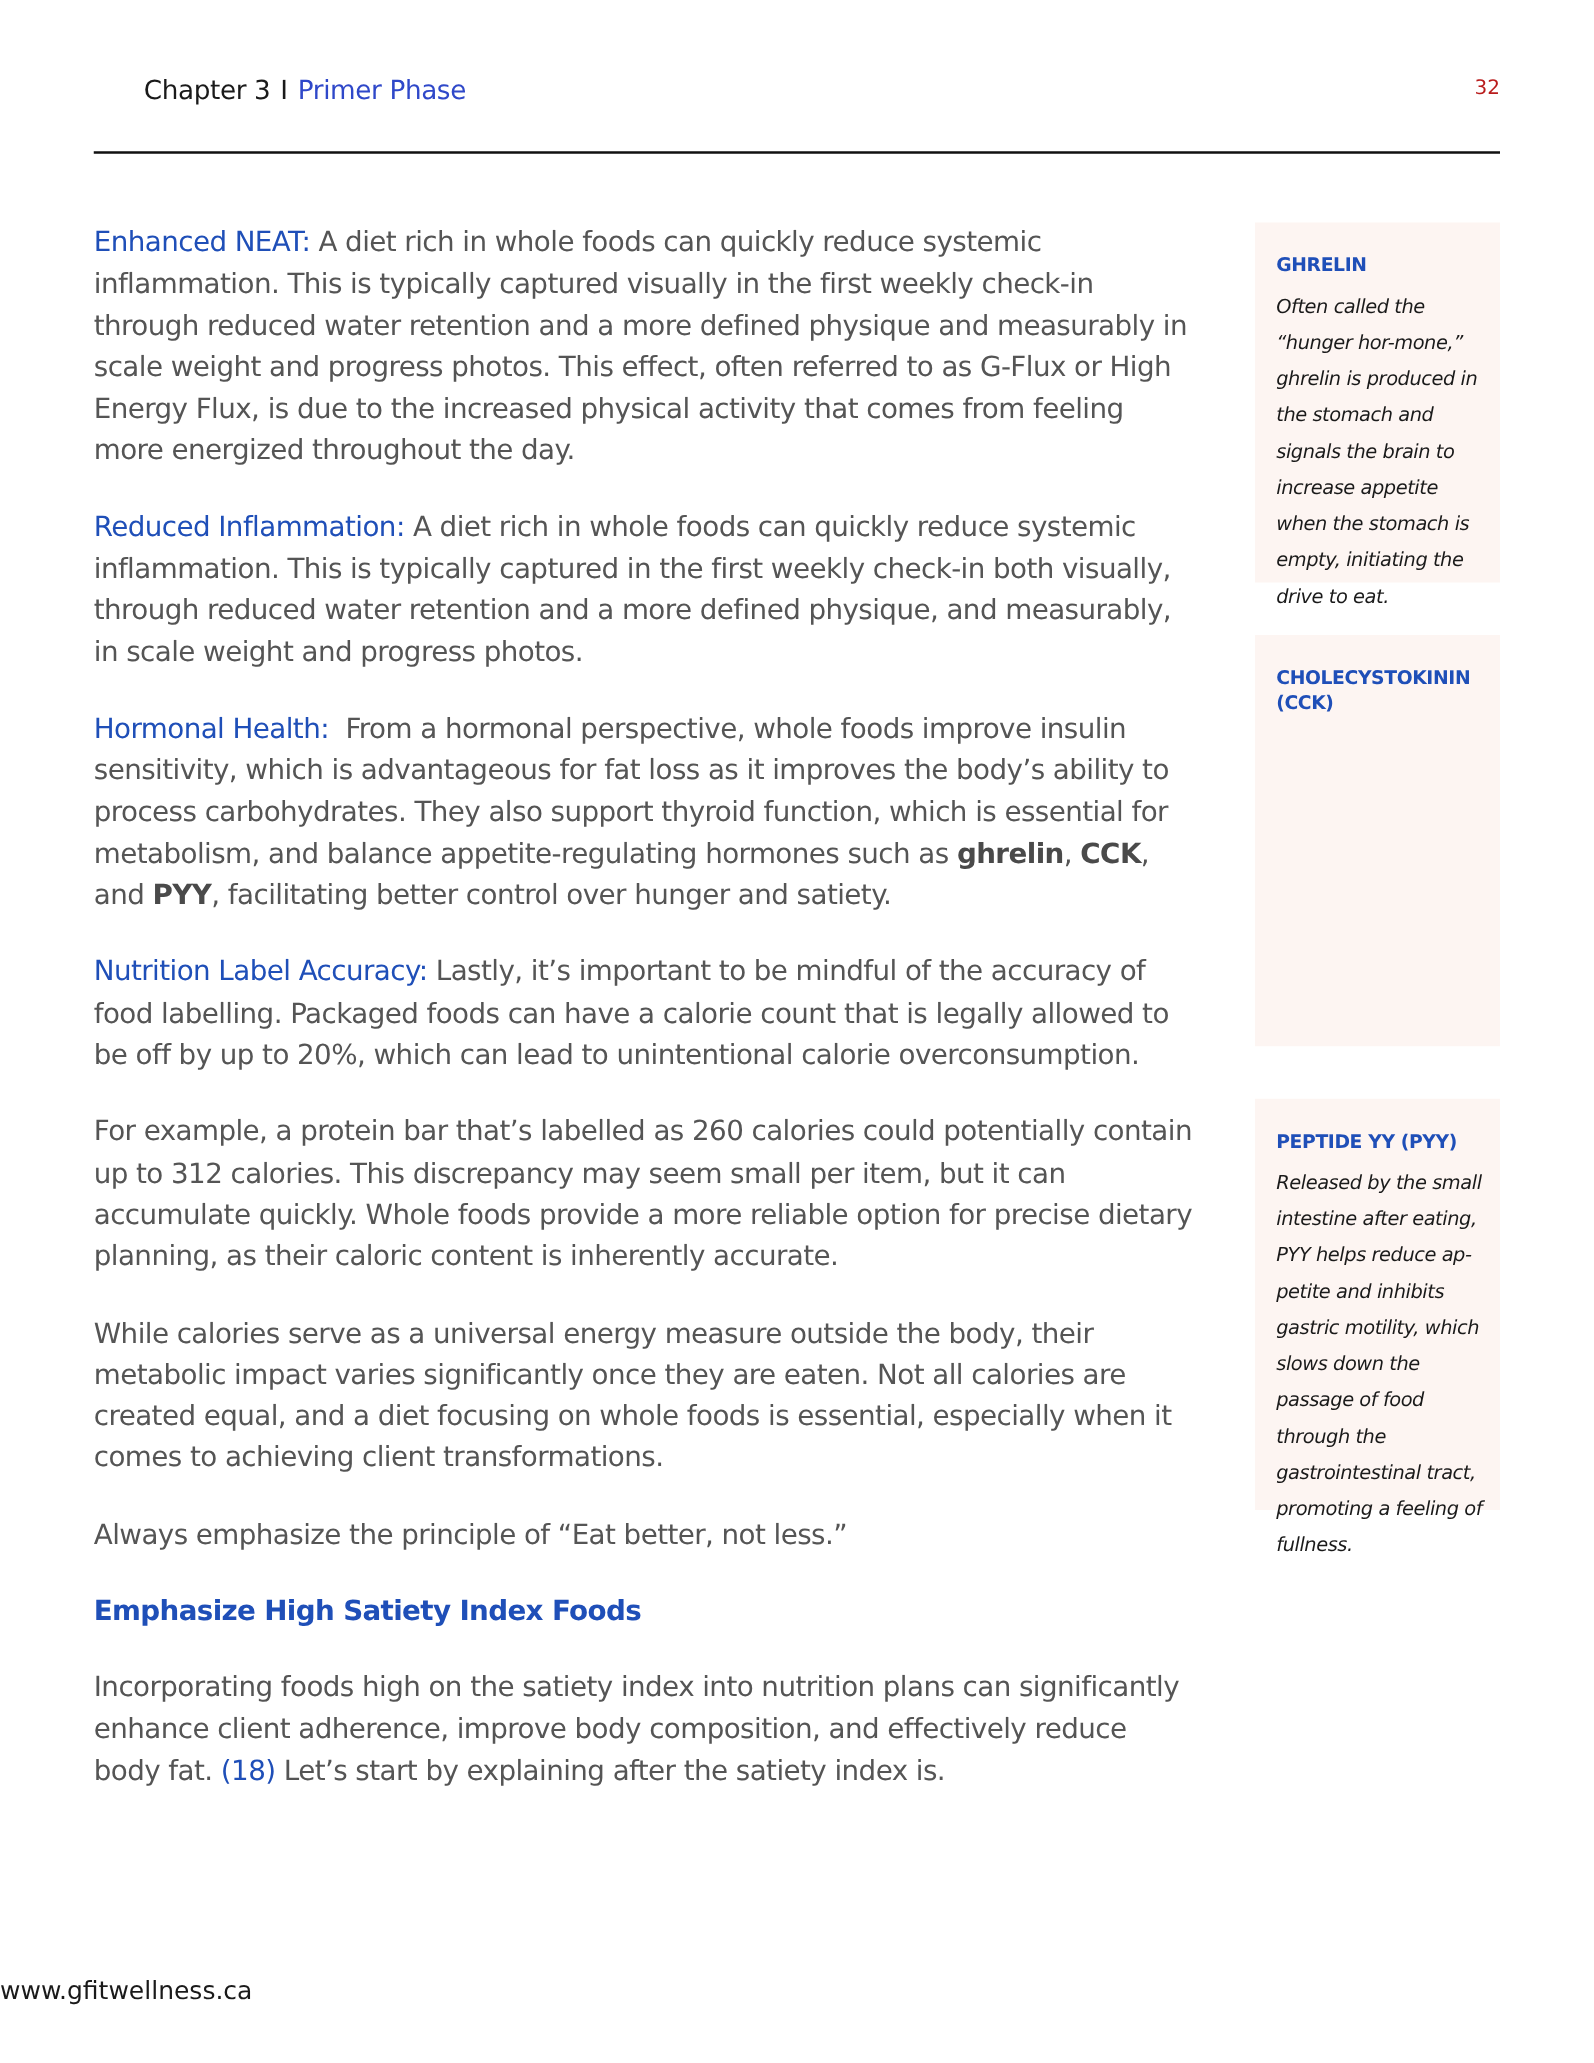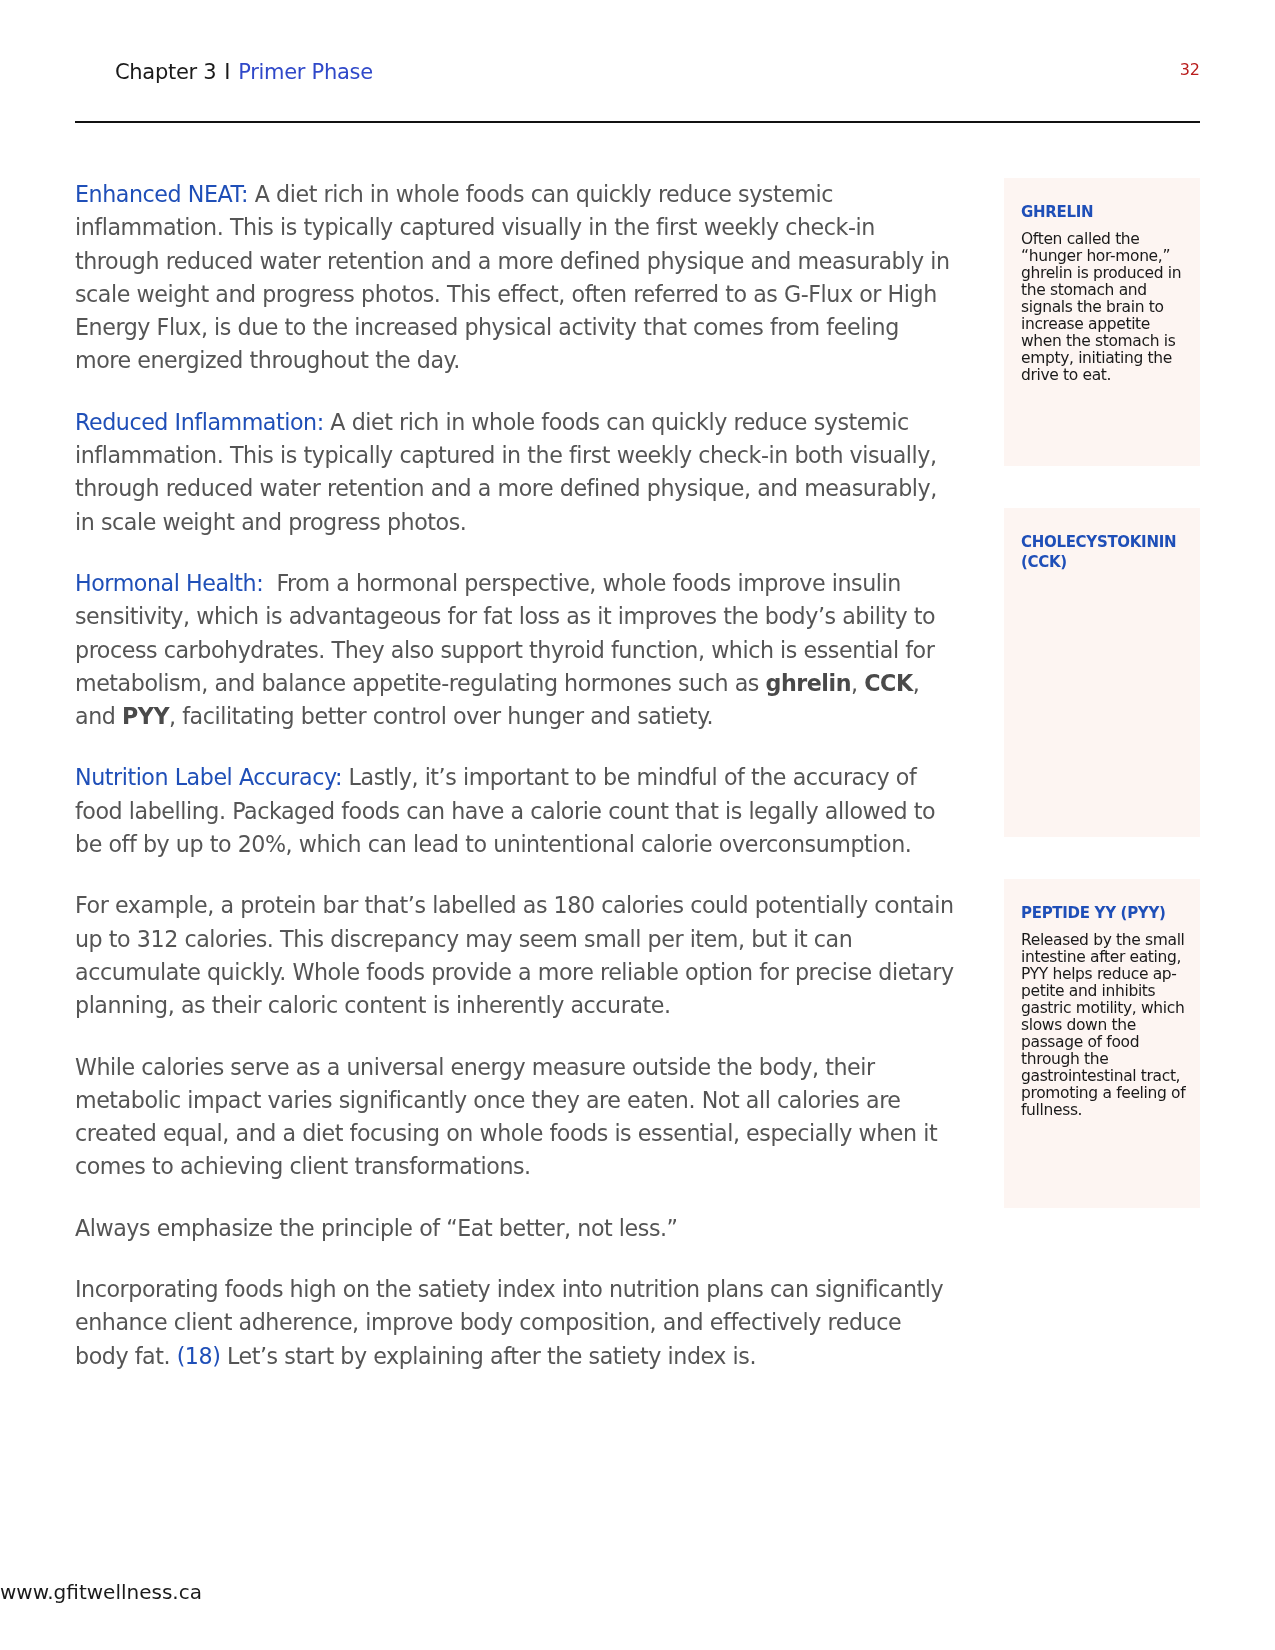--- a/index.html
+++ b/index.html
@@ -14,21 +14,21 @@
 
   .main { position: absolute; left: 75px; top: 178px; width: 885px; }
   .para { font-size: 22.2px; line-height: 33.3px; color: #555; margin: 0 0 28px 0; letter-spacing: -0.45px; }
   .lead { color: #1f4fb8; font-weight: normal; }
   .b { font-weight: bold; color: #4a4a4a; }
   .cite { color: #1f4fb8; }
   .subhead { font-size: 22.2px; line-height: 33px; color: #1f4fb8; font-weight: bold; margin: 0 0 28px 0; letter-spacing: -0.5px; }
 
   .side { position: absolute; left: 1004px; width: 196px; background: #fdf5f2; box-sizing: border-box; padding: 24px 12px 20px 17px; }
   .side-title { font-size: 15px; font-weight: bold; color: #1f4fb8; line-height: 20px; margin-bottom: 9px; letter-spacing: -0.3px; }
-  .side-body { font-size: 15.5px; line-height: 17px; color: #1a1a1a; letter-spacing: -0.35px; }
+  .side-body { font-size: 15.5px; line-height: 29px; color: #1a1a1a; letter-spacing: -0.35px; font-style: italic; }
 
   .footer { position: absolute; left: 0; width: 1056px; top: 1580px; text-align: left; font-size: 20px; color: #1a1a1a; }
 </style>
 </head>
 <body>
 
 <div class="header">
   <div class="chapter">
     <span>Chapter 3</span><span class="sep">I</span><span class="phase">Primer Phase</span>
   </div>
@@ -42,23 +42,24 @@
   </p>
   <p class="para">
     <span class="lead">Reduced Inflammation:</span><span> A diet rich in whole foods can quickly reduce systemic inflammation. This is typically captured in the first weekly check-in both visually, through reduced water retention and a more defined physique, and measurably, in scale weight and progress photos.</span>
   </p>
   <p class="para">
     <span class="lead">Hormonal Health:</span><span style="white-space:pre-wrap">  From a hormonal perspective, whole foods improve insulin sensitivity, which is advantageous for fat loss as it improves the body’s ability to process carbohydrates. They also support thyroid function, which is essential for metabolism, and balance appetite-regulating hormones such as </span><span class="b">ghrelin</span><span>, </span><span class="b">CCK</span><span>, and </span><span class="b">PYY</span><span>, facilitating better control over hunger and satiety.</span>
   </p>
   <p class="para">
     <span class="lead">Nutrition Label Accuracy:</span><span> Lastly, it’s important to be mindful of the accuracy of food labelling. Packaged foods can have a calorie count that is legally allowed to be off by up to 20%, which can lead to unintentional calorie overconsumption.</span>
   </p>
-  <p class="para">For example, a protein bar that’s labelled as 180 calories could potentially contain up to 312 calories. This discrepancy may seem small per item, but it can accumulate quickly. Whole foods provide a more reliable option for precise dietary planning, as their caloric content is inherently accurate.</p>
+  <p class="para">For example, a protein bar that’s labelled as 260 calories could potentially contain up to 312 calories. This discrepancy may seem small per item, but it can accumulate quickly. Whole foods provide a more reliable option for precise dietary planning, as their caloric content is inherently accurate.</p>
   <p class="para">While calories serve as a universal energy measure outside the body, their metabolic impact varies significantly once they are eaten. Not all calories are created equal, and a diet focusing on whole foods is essential, especially when it comes to achieving client transformations.</p>
   <p class="para">Always emphasize the principle of “Eat better, not less.”</p>
+  <h2 class="subhead">Emphasize High Satiety Index Foods</h2>
   <p class="para">
     <span>Incorporating foods high on the satiety index into nutrition plans can significantly enhance client adherence, improve body composition, and effectively reduce body fat. </span><span class="cite">(18)</span><span> Let’s start by explaining after the satiety index is.</span>
   </p>
 </div>
 
 <div class="side" style="top:178px; height:288px;">
   <div class="side-title">GHRELIN</div>
   <div class="side-body">Often called the “hunger hor-mone,” ghrelin is produced in the stomach and signals the brain to increase appetite when the stomach is empty, initiating the drive to eat.</div>
 </div>
 

